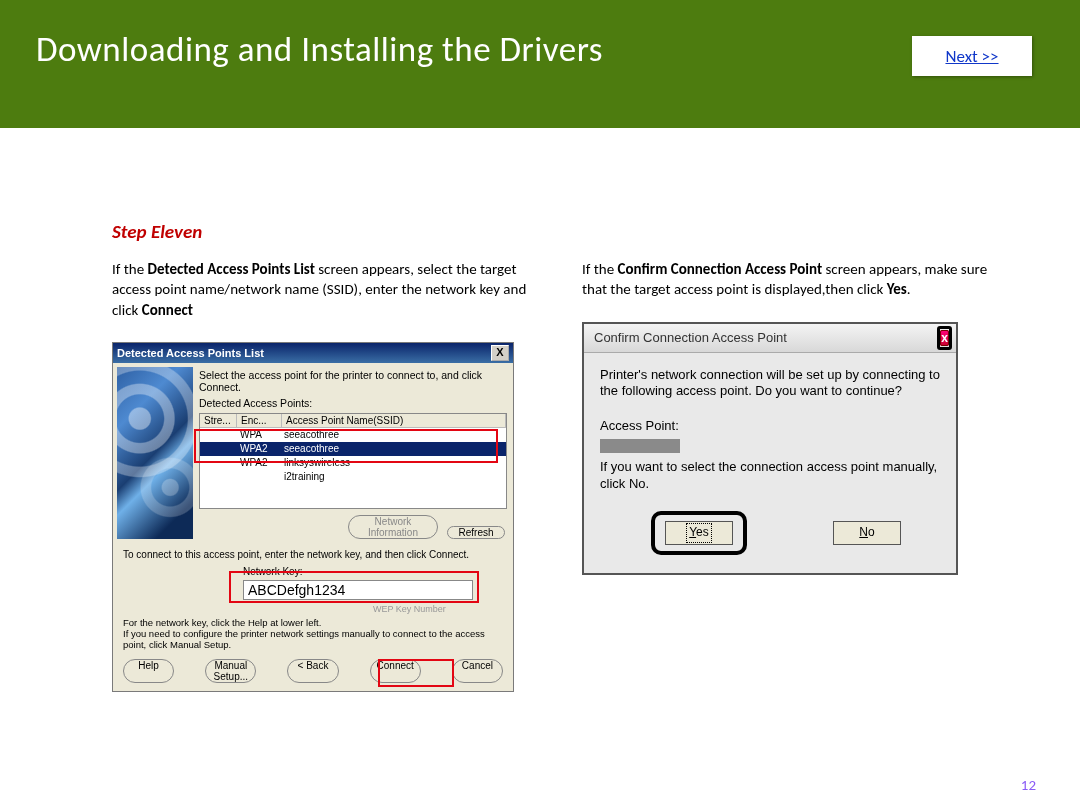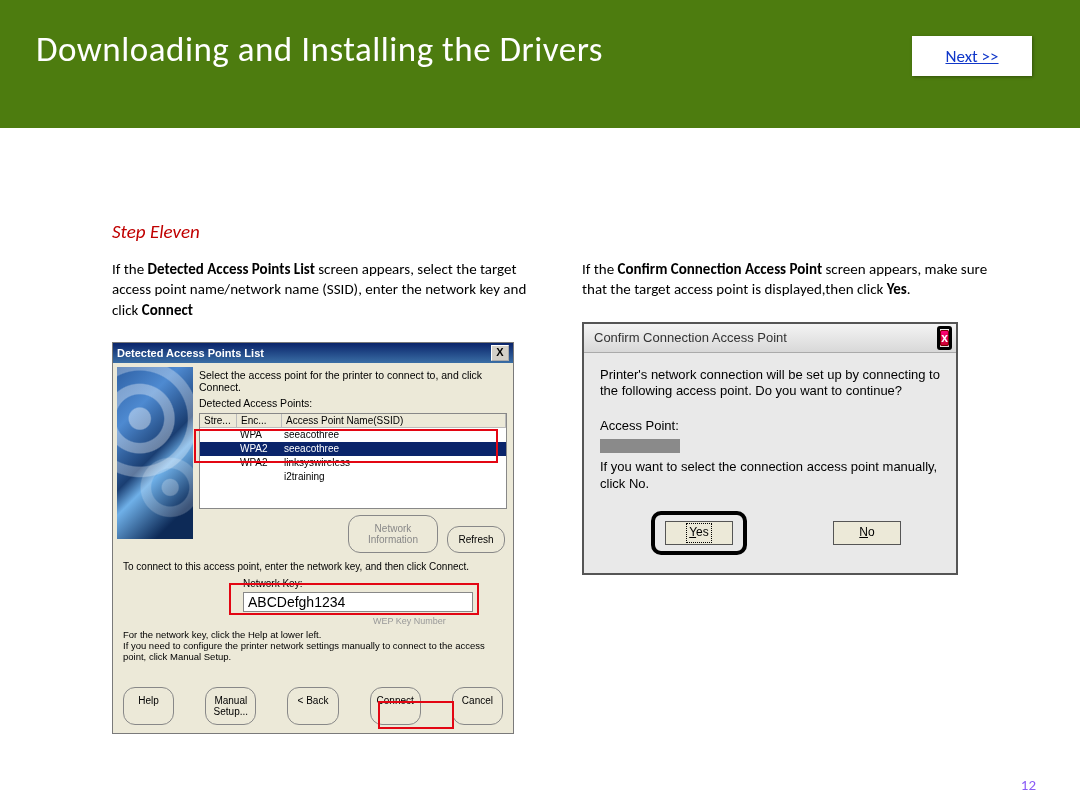--- a/index.html
+++ b/index.html
@@ -3,21 +3,21 @@
 <meta charset="utf-8">
 <style>
   html,body{margin:0;padding:0;font-family:Calibri,"Segoe UI",Arial,sans-serif;background:#fff}
   .page{width:1080px;height:810px;position:relative;overflow:hidden}
   .hdr{background:#4d7c0f;height:128px;position:relative}
   .title{position:absolute;left:36px;top:28px;color:#fff;font-size:35px;font-weight:400;letter-spacing:.5px}
   .navbtn{position:absolute;top:36px;width:120px;height:40px;background:#fff;display:flex;align-items:center;justify-content:center;color:#1037c9;text-decoration:underline;font-size:17px;box-shadow:1px 1px 3px rgba(0,0,0,.35);cursor:pointer}
   .navprev{right:210px}
   .navnext{right:48px}
   .body{position:absolute;top:220px;left:112px;right:70px}
-  .stepttl{color:#c00000;font-style:italic;font-weight:normal;font-size:19px;margin-bottom:16px}
+  .stepttl{color:#c00000;font-style:italic;font-weight:bold;font-size:19px;margin-bottom:16px}
   .cols{display:flex;gap:42px}
   .col{flex:1}
   .instr{font-size:15px;line-height:1.35;color:#000;margin-bottom:22px}
   
   .dlg1{width:400px;border:1px solid #7a7a7a;background:#ece9d8;font-family:Tahoma,Arial,sans-serif;font-size:11px;color:#000}
   .d1title{background:linear-gradient(to bottom,#0a246a,#3a6ea5);color:#fff;font-size:11px;font-weight:bold;padding:2px 4px;display:flex;justify-content:space-between;align-items:center}
   .d1close{width:16px;height:14px;background:#d4d0c8;color:#000;text-align:center;line-height:12px;font-size:11px;font-weight:bold;border:1px outset #fff}
   .d1body{display:flex}
   .d1img{width:76px;height:172px;margin:4px;background:linear-gradient(135deg,#2d5fa3 0%,#4e8ad1 25%,#1a3e72 50%,#6fb0e8 60%,#0d2a57 85%);position:relative;overflow:hidden}
   .wavy{position:absolute;inset:0;background:
@@ -33,28 +33,28 @@
   .trow{display:flex;height:14px;align-items:center}
   .tcell{padding:0 4px}
   .tc-str{width:28px}.tc-enc{width:36px}.tc-ap{flex:1}
   .trow.sel{background:#0a246a;color:#fff}
   .boxred{border:2px solid #e30613;position:absolute}
   .trow .sigicon{width:12px;height:10px;background:
      linear-gradient(#2a7de1,#2a7de1) 0 7px/3px 3px no-repeat,
      linear-gradient(#2a7de1,#2a7de1) 4px 4px/3px 6px no-repeat,
      linear-gradient(#2a7de1,#2a7de1) 8px 1px/3px 9px no-repeat;
   }
-  .d1btn{font-size:10px;padding:7px 0;width:88px;background:#ece9d8;border:1px solid #888;border-radius:12px;text-align:center;display:inline-block}
+  .d1btn{font-size:10px;padding:0 0;width:88px;background:#ece9d8;border:1px solid #888;border-radius:12px;text-align:center;display:inline-block}
   .d1btn.dis{color:#888}
   .d1bot{padding:6px 10px 8px 10px;font-size:10px;position:relative}
   .nkey{margin:6px 0 3px 120px;font-size:10px}
   .nkeyin{margin-left:120px;width:220px;height:16px;border:1px solid #888;background:#fff;font-size:14px;padding:1px 4px;display:flex;align-items:center}
   .wep{margin:4px 0 4px 250px;font-size:9px;color:#999}
   .note{font-size:9.5px;line-height:1.15;margin-top:4px}
-  .d1btnrow{display:flex;gap:31px;margin-top:24px}
+  .d1btnrow{display:flex;gap:31px;margin-top:8px}
   .d1btnrow .d1btn{flex:1}
   
   .dlg2{width:372px;border:2px solid #555;background:#e9e9e9;font-family:Tahoma,Arial,sans-serif;font-size:13px;margin-top:8px;position:relative}
   .d2title{background:linear-gradient(#f4f4f4,#d8d8d8);height:28px;display:flex;align-items:center;justify-content:space-between;padding:0 4px 0 10px;border-bottom:1px solid #aaa}
   .d2titletxt{font-size:13px;color:#333}
   .d2close{width:34px;height:20px;background:linear-gradient(#f07,#c03);border:1px solid #700;border-radius:2px;color:#fff;text-align:center;line-height:18px;font-weight:bold;font-family:Arial;font-size:12px}
   .d2closew{border:3px solid #000;padding:0;border-radius:3px}
   .d2body{padding:14px 4px 18px 16px;font-size:13px;line-height:1.3}
   .apval{width:80px;height:14px;background:#8a8a8a;margin:4px 0 6px 0}
   .d2btnrow{display:flex;justify-content:center;gap:86px;margin-top:18px}

